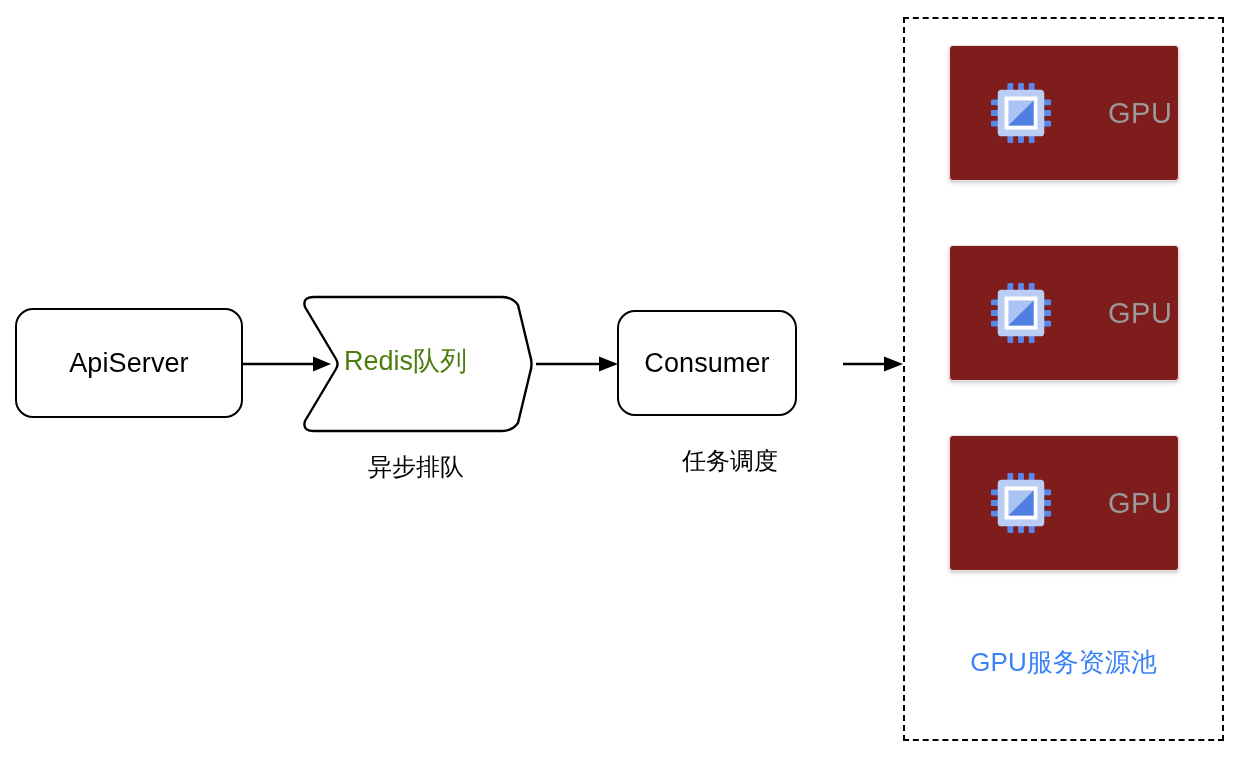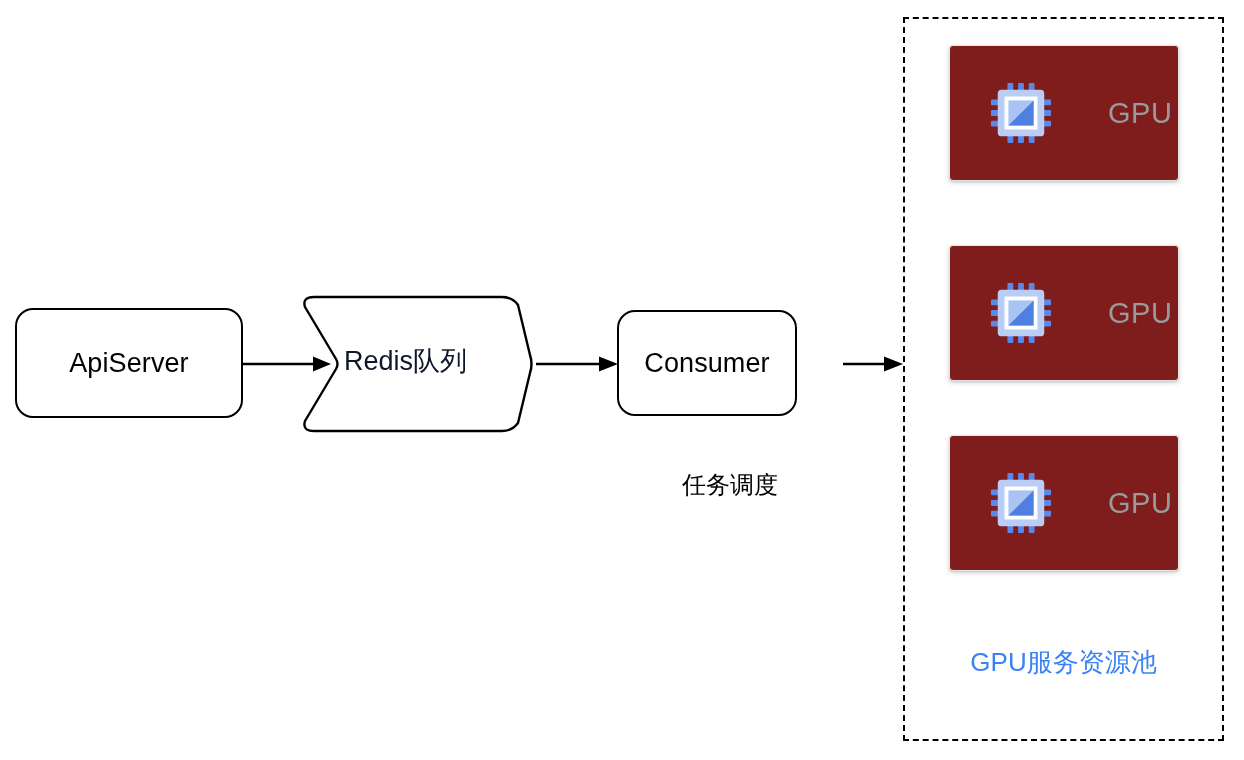--- a/index.html
+++ b/index.html
@@ -60,21 +60,21 @@
     position: absolute;
   }
   .queue-shape svg {
     display: block;
   }
   .queue-label {
     position: absolute;
     font-size: 27px;
     line-height: 1;
     white-space: nowrap;
-    color: #0f172a;
+    color: #4d7c0f;
   }
 
   
   .connector {
     position: absolute;
   }
   .connector svg { display: block; }
 
   
   .pool {
@@ -146,32 +146,33 @@
                Q 216 138 206 138
                L 18 138
                Q 6 138 9 128
                L 40 76
                Q 43 71 40 66
                L 9 14
                Q 6 4 18 4 Z" fill="#ffffff" stroke="#000000" stroke-width="2.4" stroke-linejoin="round"></path>
     </svg>
   </div>
   <div class="queue-label" style="left:344px; top:348px;">Redis队列</div>
+  <div class="caption" style="left:296px; top:450px; width:240px;">异步排队</div>
 
   <div class="connector" style="left:534px; top:348px; width:86px; height:32px;">
     <svg width="86" height="32" viewBox="0 0 86 32">
       <line x1="2" y1="16" x2="68" y2="16" stroke="#000000" stroke-width="2.4"></line>
       <polygon points="84,16 65,8.4 65,23.6" fill="#000000"></polygon>
     </svg>
   </div>
 
   <div class="node proc-box" style="left:617px; top:310px; width:180px; height:106px;">
     <span class="proc-label">Consumer</span>
   </div>
-  <div class="caption" style="left:617px; top:468px; width:226px;">任务调度</div>
+  <div class="caption" style="left:617px; top:444px; width:226px;">任务调度</div>
 
   <div class="connector" style="left:843px; top:348px; width:62px; height:32px;">
     <svg width="62" height="32" viewBox="0 0 62 32">
       <line x1="0" y1="16" x2="44" y2="16" stroke="#000000" stroke-width="2.4"></line>
       <polygon points="60,16 41,8.4 41,23.6" fill="#000000"></polygon>
     </svg>
   </div>
 
   <div class="pool" style="left:903px; top:17px; width:321px; height:724px;">
 

